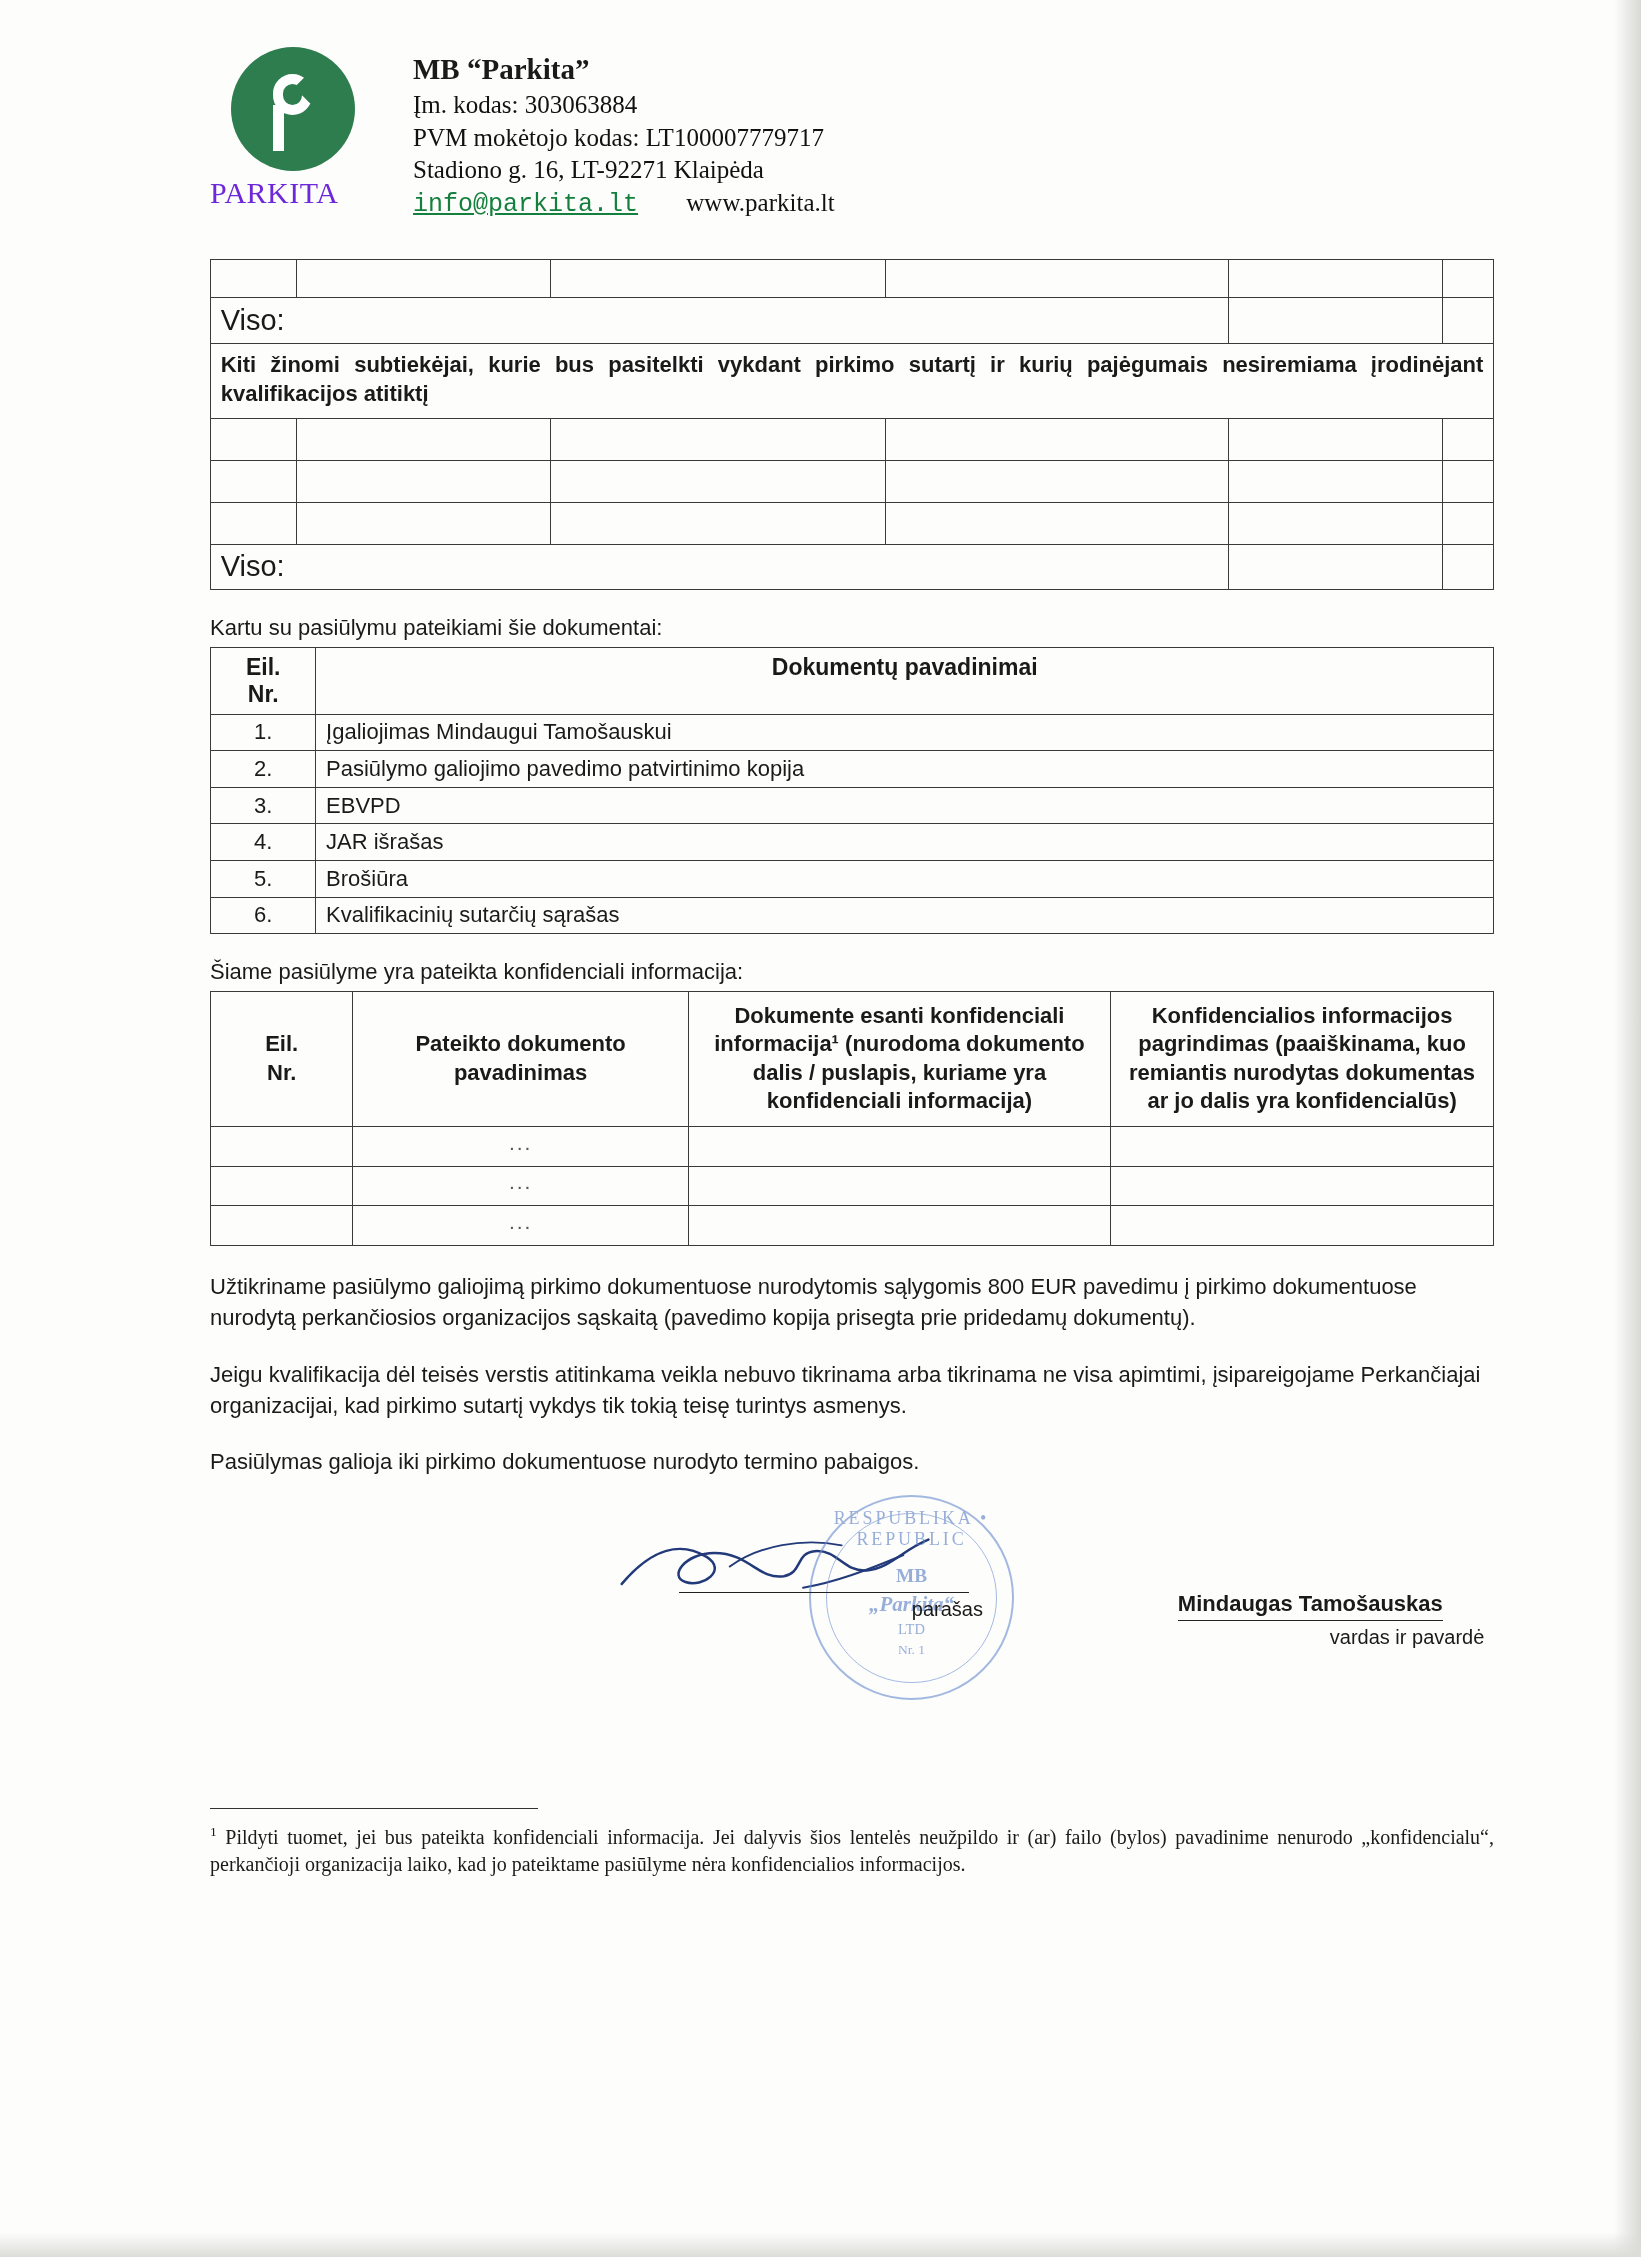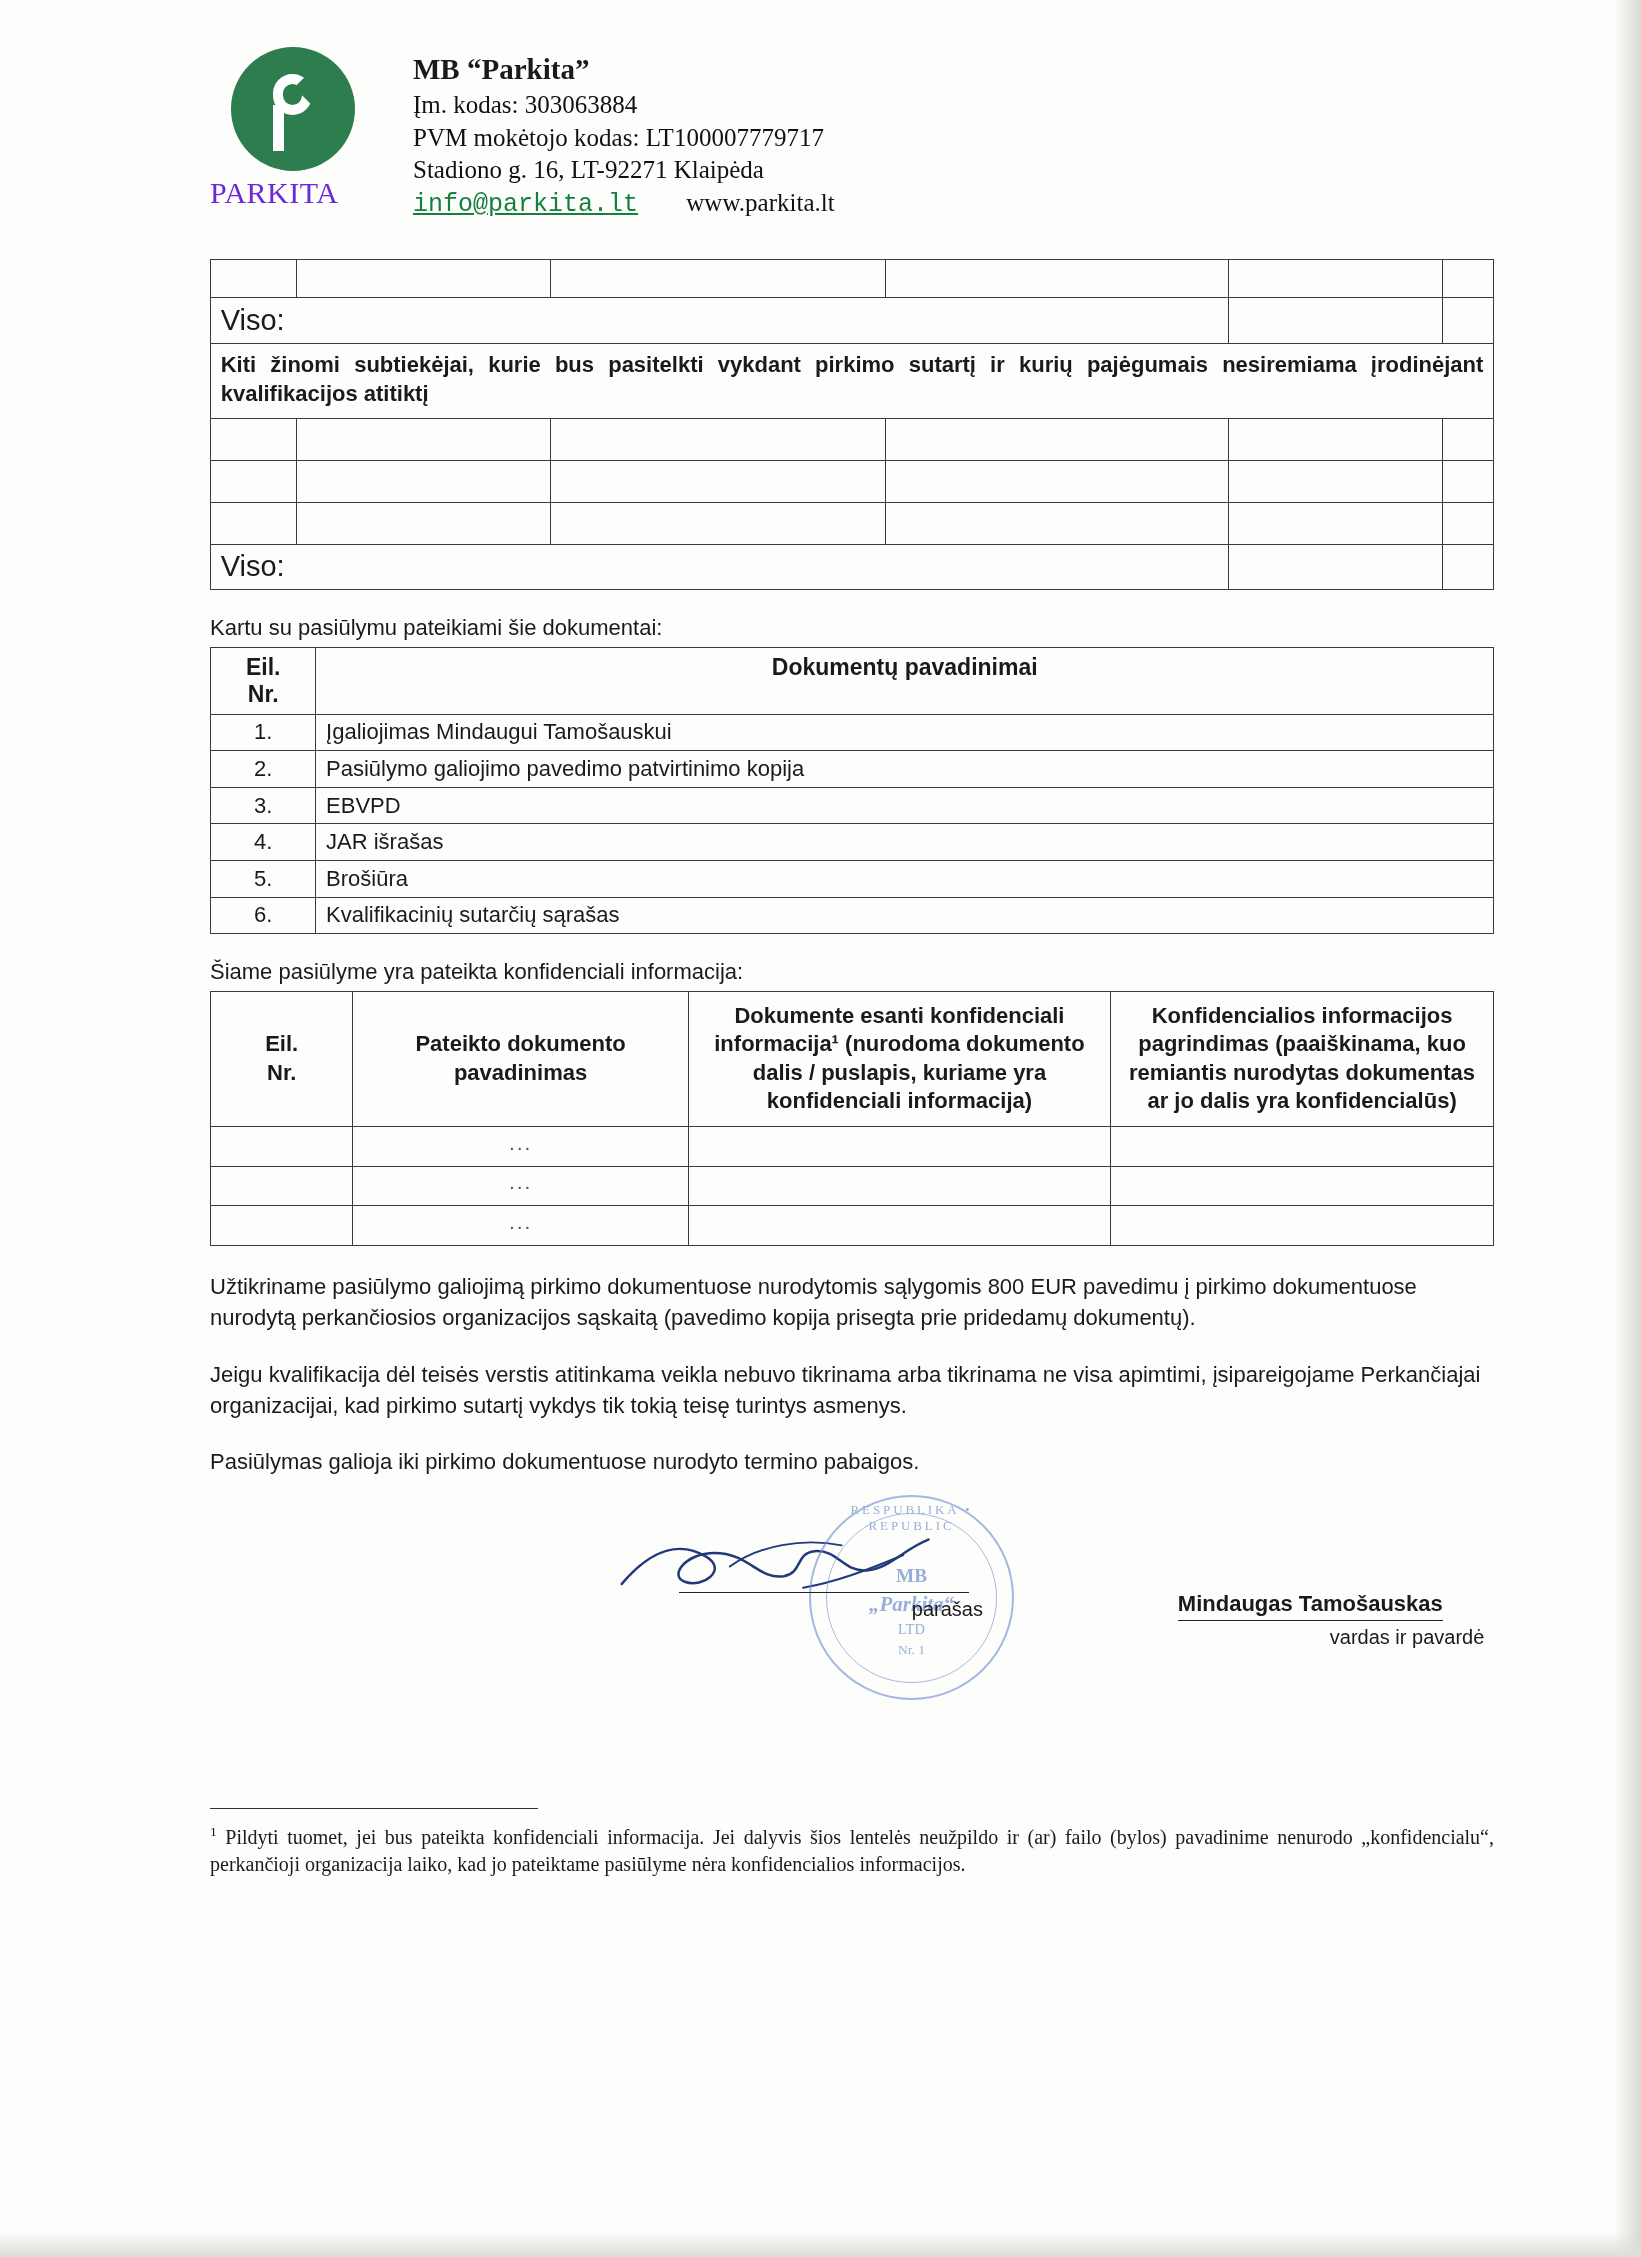--- a/index.html
+++ b/index.html
@@ -262,21 +262,21 @@
     border-radius: 50%;
     border: 1.5px solid #6d8fd0;
   }
   .stamp-txt {
     position: absolute;
     width: 100%;
     text-align: center;
     color: #5a7ec4;
     font-family: "Liberation Serif", serif;
   }
-  .stamp-top { top: 5px; font-size: 13px; letter-spacing: 2.9px; }
+  .stamp-top { top: 11px; font-size: 18px; letter-spacing: 2.9px; }
   .stamp-mid1 { top: 68px; font-size: 19.3px; font-weight: bold; }
   .stamp-mid2 { top: 95px; font-size: 21px; font-style: italic; font-weight: bold; }
   .stamp-mid3 { top: 124px; font-size: 14.5px; }
   .stamp-mid4 { top: 145px; font-size: 13.5px; }
 
   
   .footnote-rule {
     margin-top: 122px;
     width: 328px;
     border-top: 1.5px solid #333;

